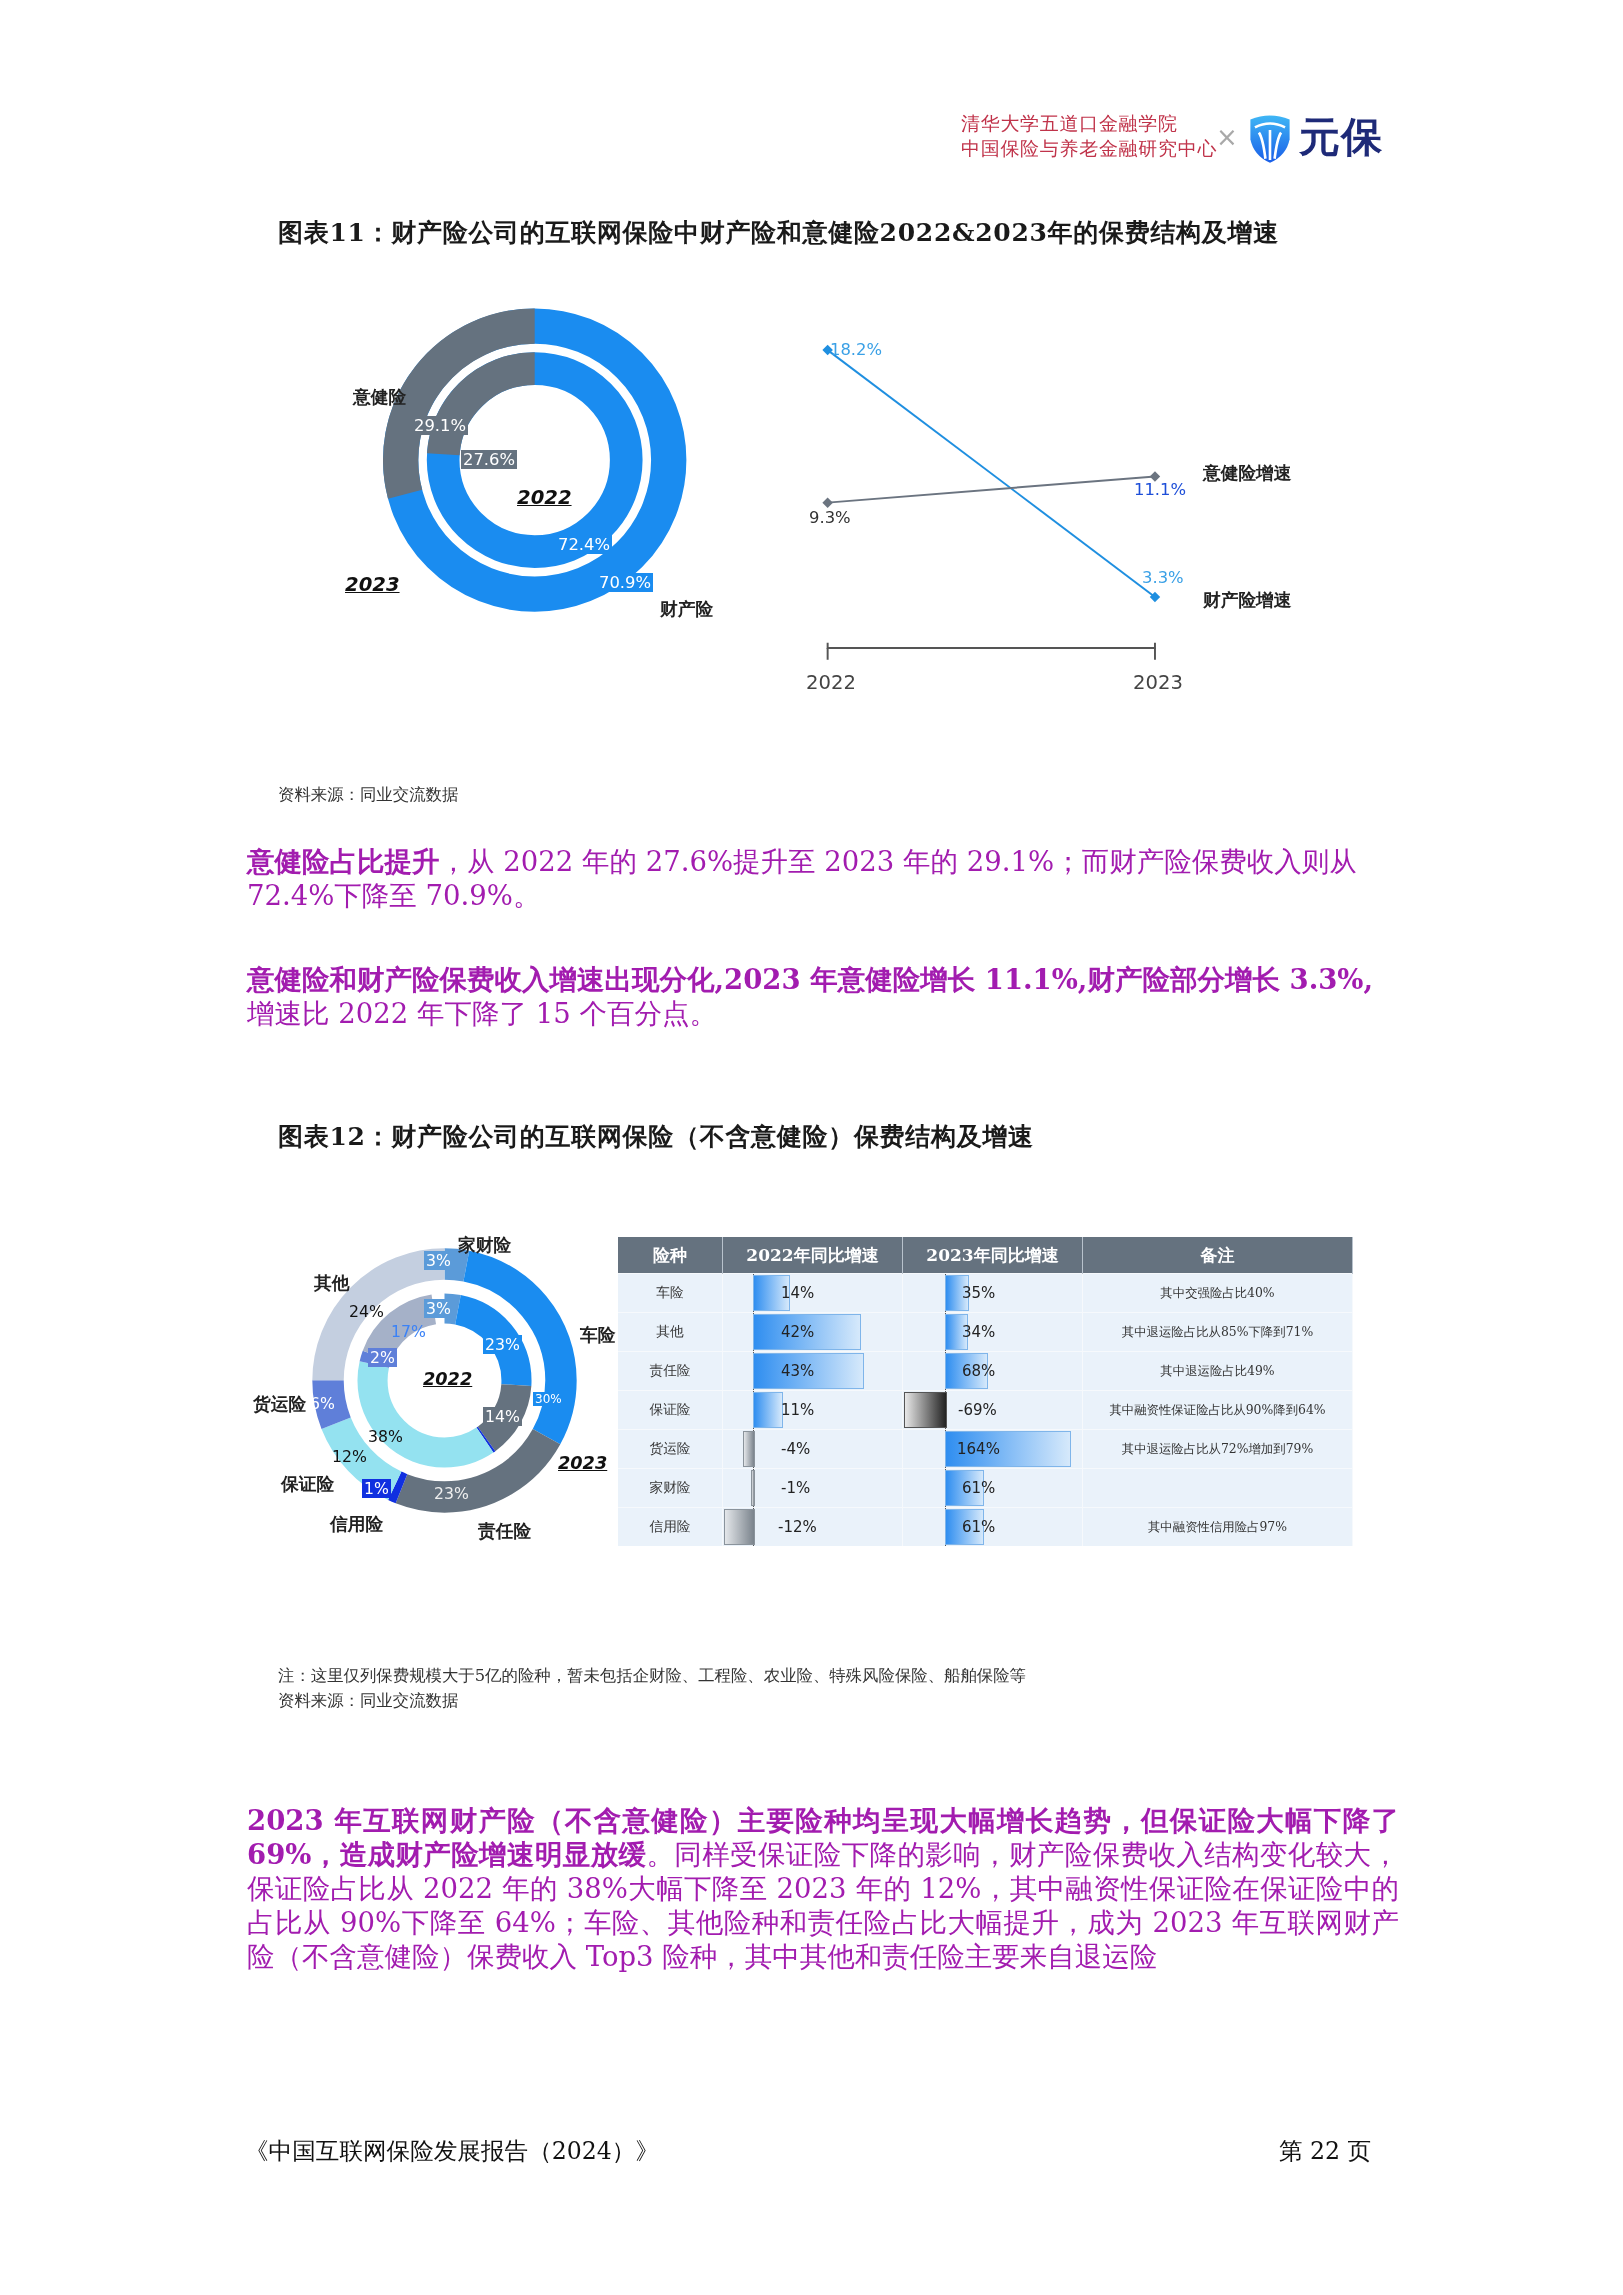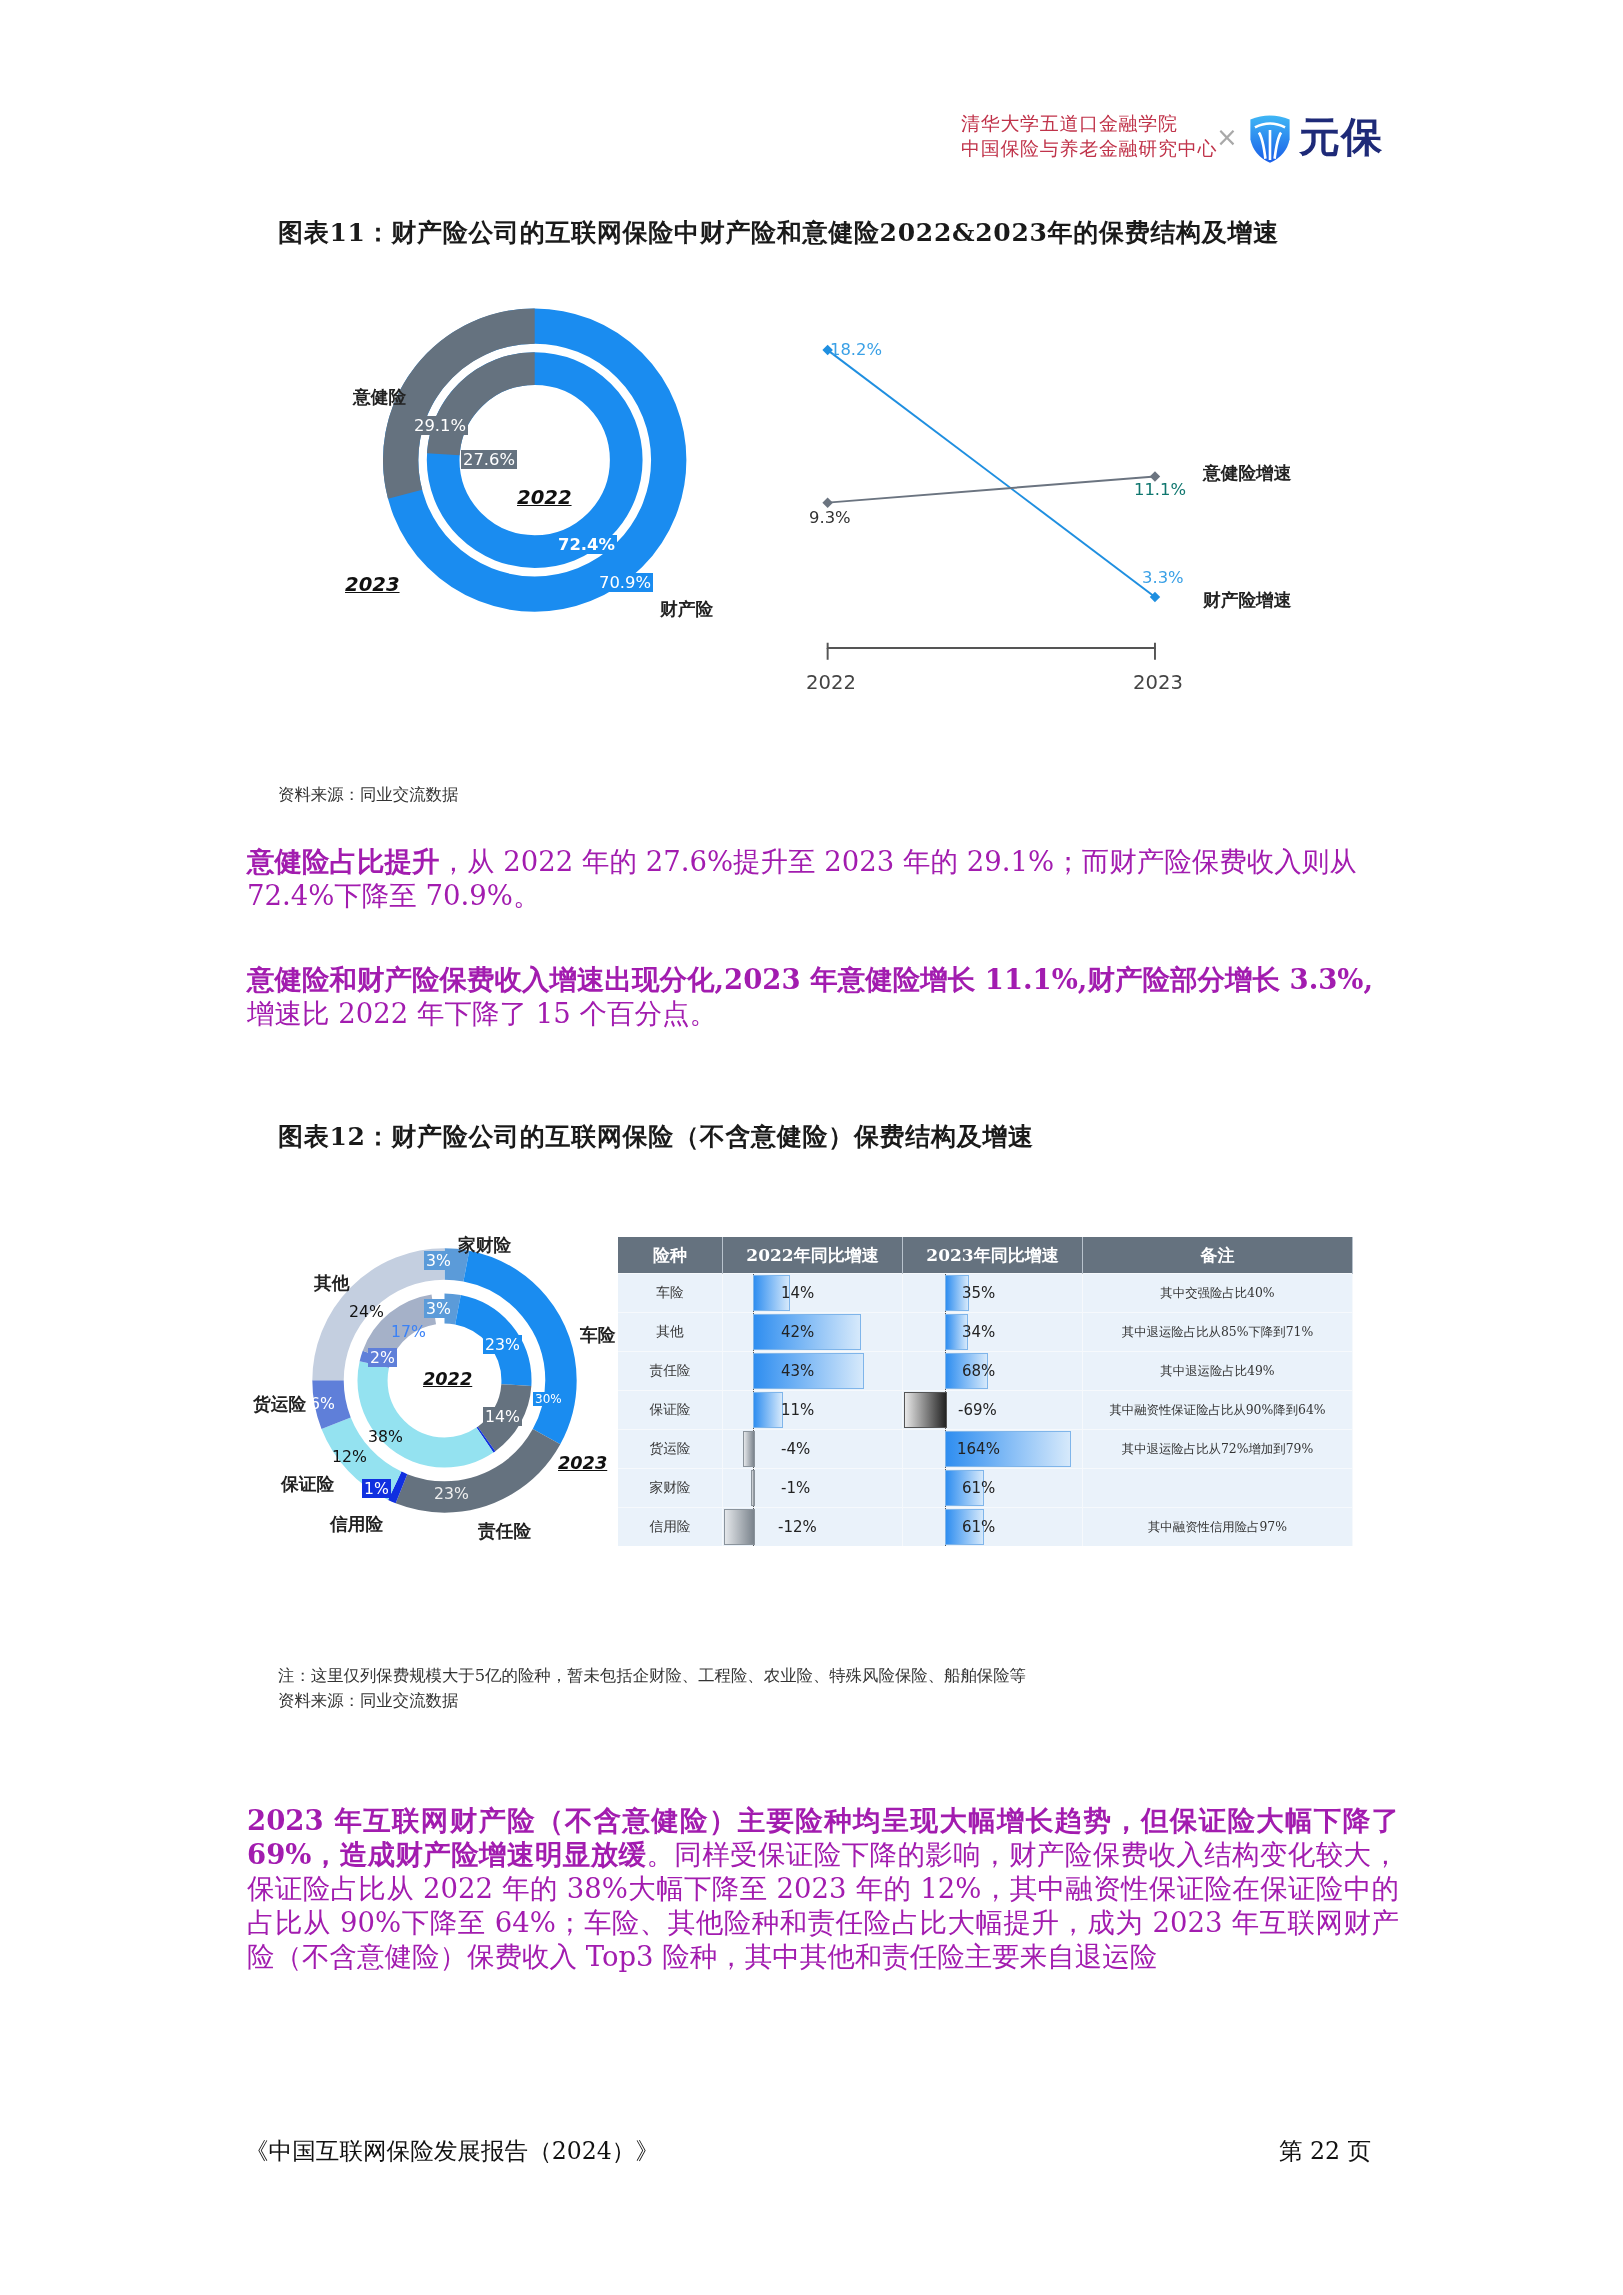--- a/index.html
+++ b/index.html
@@ -62,40 +62,40 @@
     <circle r="205" fill="none" stroke="#1a8cf0" stroke-width="54"></circle>
     <path d="M0,-205 A205,205 0 0,0 -198.2,52.3" fill="none" stroke="#65727f" stroke-width="54"></path>
     <circle r="140" fill="none" stroke="#1a8cf0" stroke-width="50"></circle>
     <path d="M0,-140 A140,140 0 0,0 -139.8,-8.8" fill="none" stroke="#65727f" stroke-width="50"></path>
   </g>
 </svg>
 <div class="chart-label" style="left:353px;top:385px;">意健险</div>
 <div class="pct" style="left:412px;top:416px;background:#65727f;">29.1%</div>
 <div class="pct" style="left:461px;top:450px;background:#65727f;">27.6%</div>
 <div class="year" style="left:517px;top:486px;">2022</div>
-<div class="pct" style="left:556px;top:535px;background:#1a8cf0;font-weight:bold;">72.4%</div>
+<div class="pct" style="left:556px;top:535px;background:#1a8cf0;">72.4%</div>
 <div class="pct" style="left:597px;top:573px;background:#1a8cf0;">70.9%</div>
 <div class="year" style="left:345px;top:573px;">2023</div>
 <div class="chart-label" style="left:660px;top:597px;">财产险</div>
 
 <svg class="abs" style="left:772px;top:314px;" width="563" height="393" viewBox="0 0 860 600">
   <line x1="85" y1="55" x2="585" y2="432" stroke="#1f8fe0" stroke-width="3"></line>
   <line x1="85" y1="288" x2="585" y2="248" stroke="#6b7480" stroke-width="3"></line>
   <path d="M85 47 L93 55 L85 63 L77 55 Z" fill="#1f8fe0"></path>
   <path d="M585 424 L593 432 L585 440 L577 432 Z" fill="#1f8fe0"></path>
   <path d="M85 280 L93 288 L85 296 L77 288 Z" fill="#6b7480"></path>
   <path d="M585 240 L593 248 L585 256 L577 248 Z" fill="#6b7480"></path>
   <polyline points="85,510 85,518 585,518 585,510" fill="none" stroke="#555" stroke-width="3" transform="translate(0,-8)"></polyline>
   <line x1="85" y1="510" x2="85" y2="528" stroke="#555" stroke-width="3"></line>
   <line x1="585" y1="510" x2="585" y2="528" stroke="#555" stroke-width="3"></line>
 </svg>
 <div class="abs" style="left:830px;top:340px;font-family:'DejaVu Sans',sans-serif;font-size:16.4px;color:#3aa0e6;">18.2%</div>
 <div class="abs" style="left:1142px;top:568px;font-family:'DejaVu Sans',sans-serif;font-size:16.4px;color:#3aa0e6;">3.3%</div>
 <div class="abs" style="left:809px;top:508px;font-family:'DejaVu Sans',sans-serif;font-size:16.4px;color:#333;">9.3%</div>
-<div class="abs" style="left:1134px;top:480px;font-family:'DejaVu Sans',sans-serif;font-size:16.4px;color:#0f766e;">11.1%</div>
+<div class="abs" style="left:1134px;top:480px;font-family:'DejaVu Sans',sans-serif;font-size:16.4px;color:#1d4ed8;">11.1%</div>
 <div class="chart-label" style="left:1203px;top:461px;">意健险增速</div>
 <div class="chart-label" style="left:1203px;top:588px;">财产险增速</div>
 <div class="abs" style="left:806px;top:671px;font-family:'DejaVu Sans',sans-serif;font-size:19.6px;color:#444;">2022</div>
 <div class="abs" style="left:1133px;top:671px;font-family:'DejaVu Sans',sans-serif;font-size:19.6px;color:#444;">2023</div>
 
 <div class="source" style="left:278px;top:784px;">资料来源：同业交流数据</div>
 
 <div class="para" style="top:844px;">
   <b>意健险占比提升</b><span>，从 2022 年的 27.6%提升至 2023 年的 29.1%；而财产险保费收入则从 72.4%下降至 70.9%。</span>
 </div>

